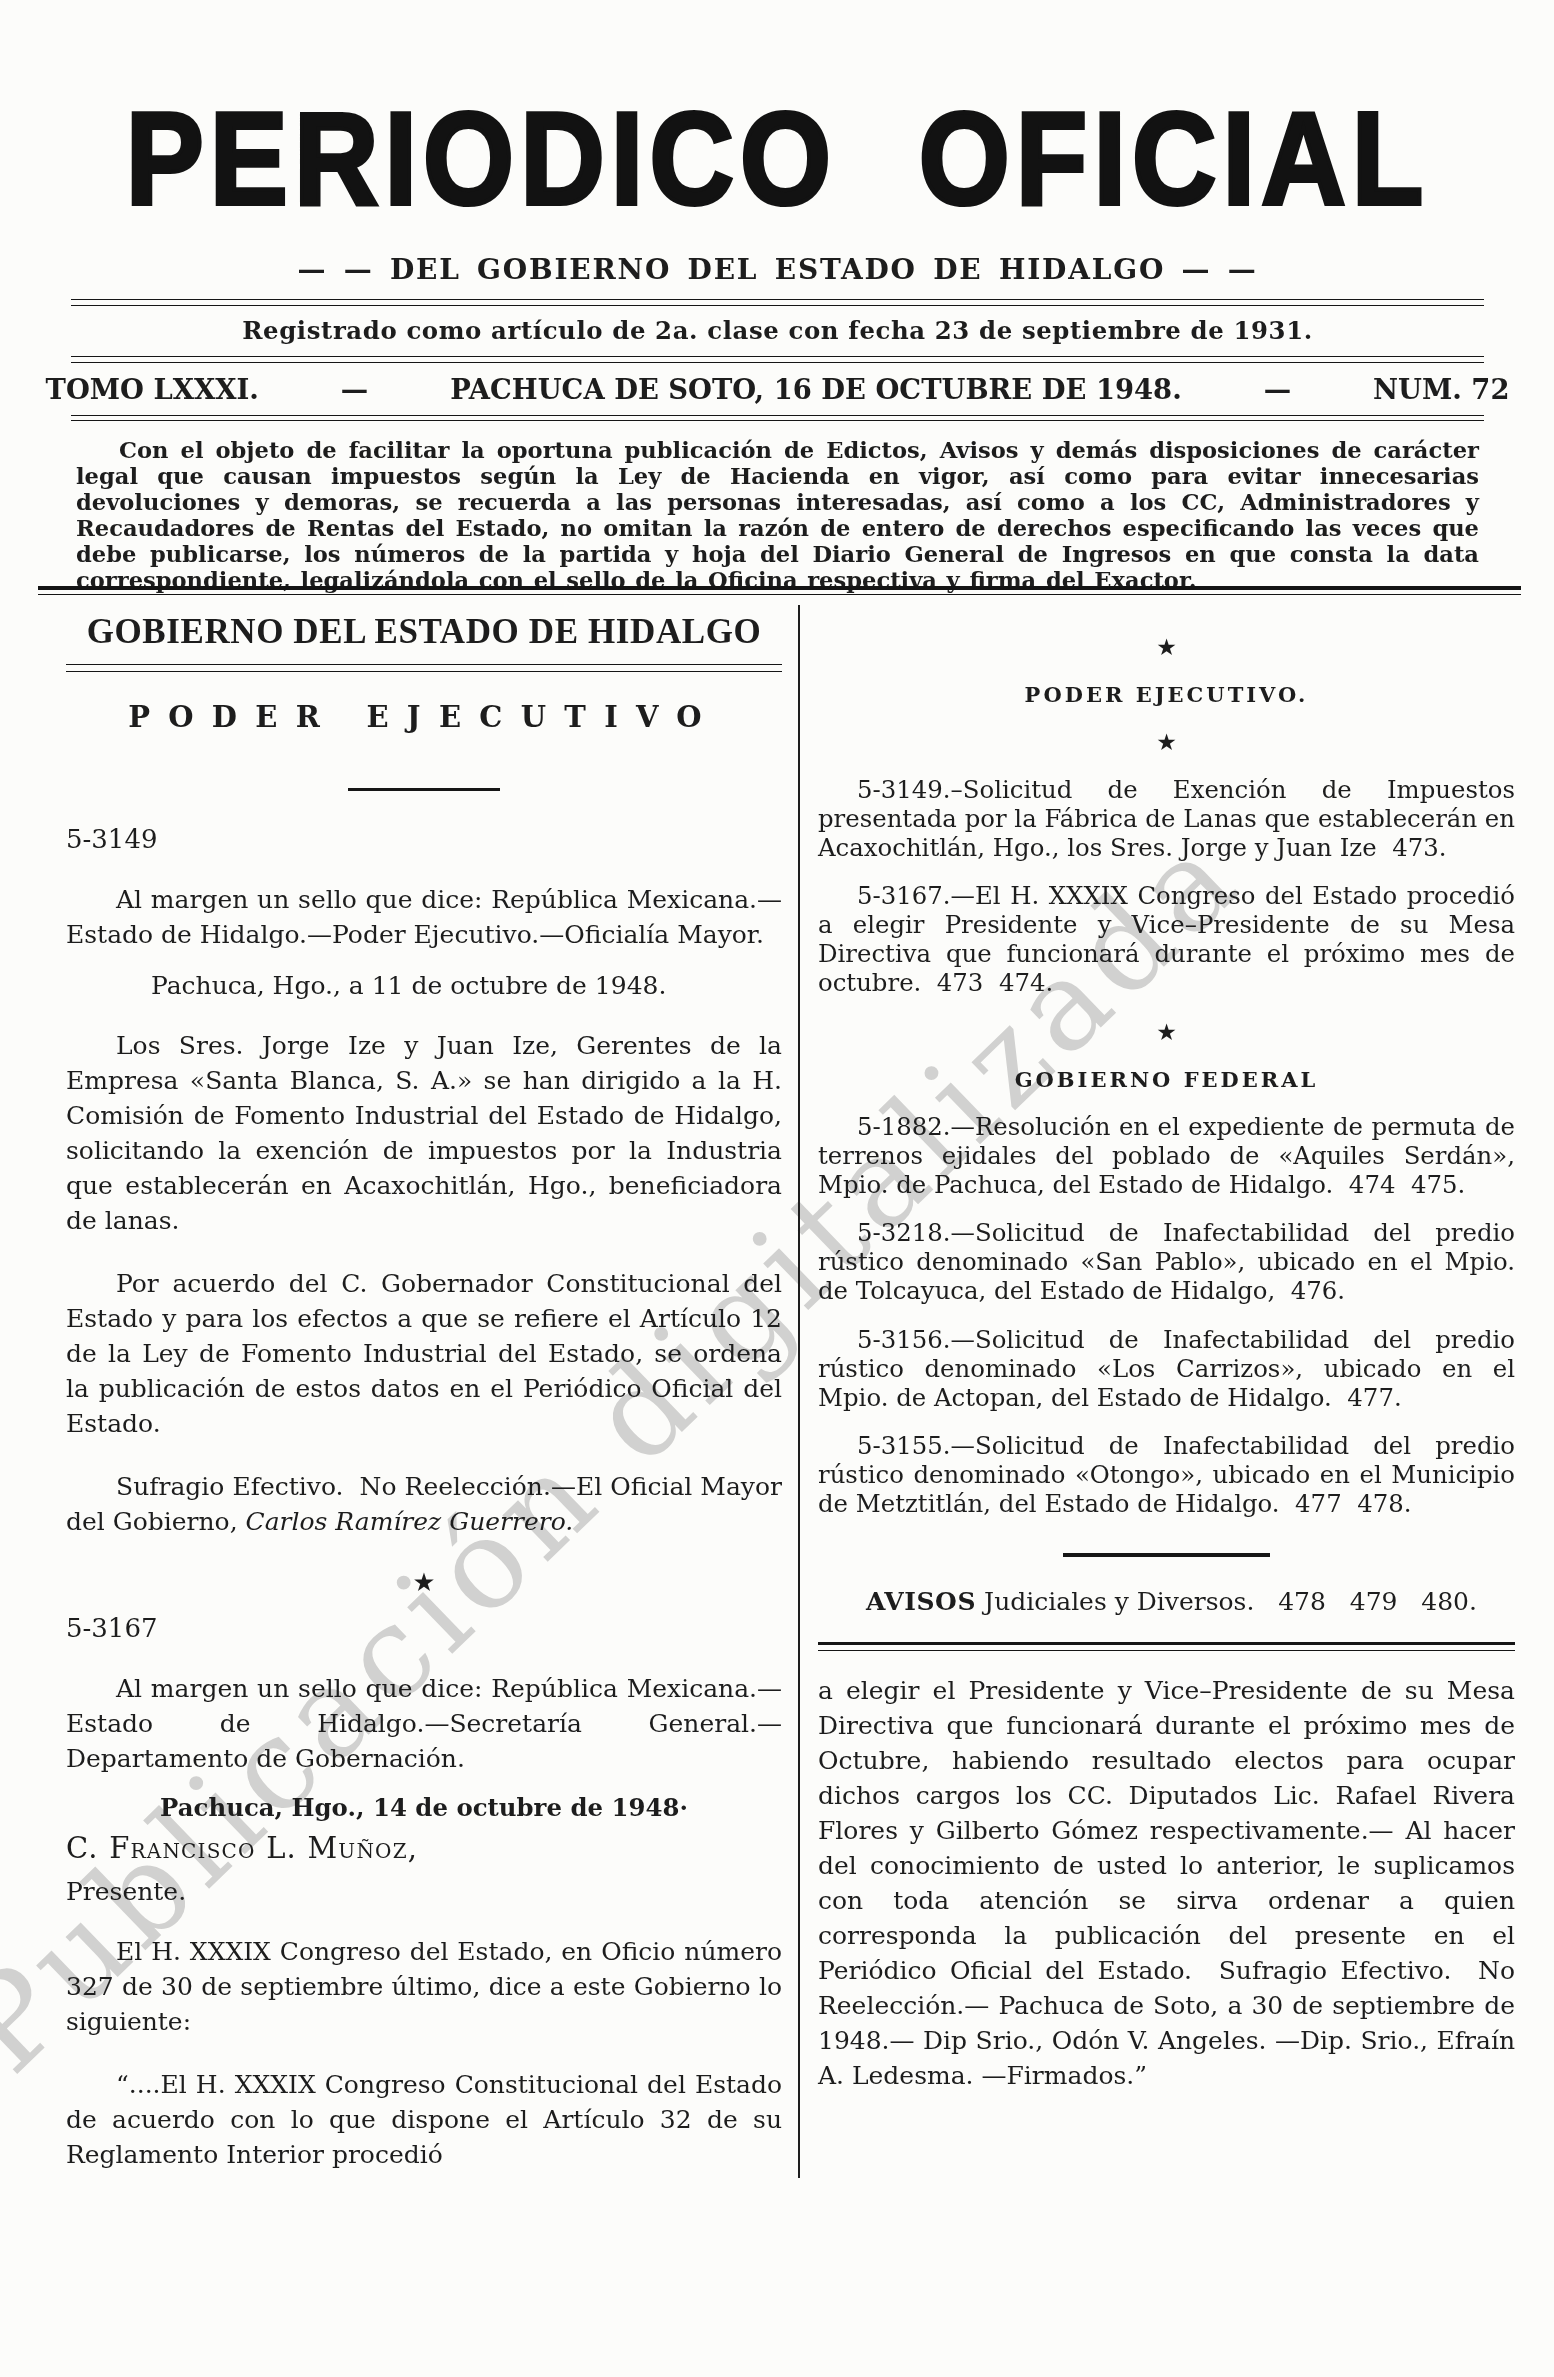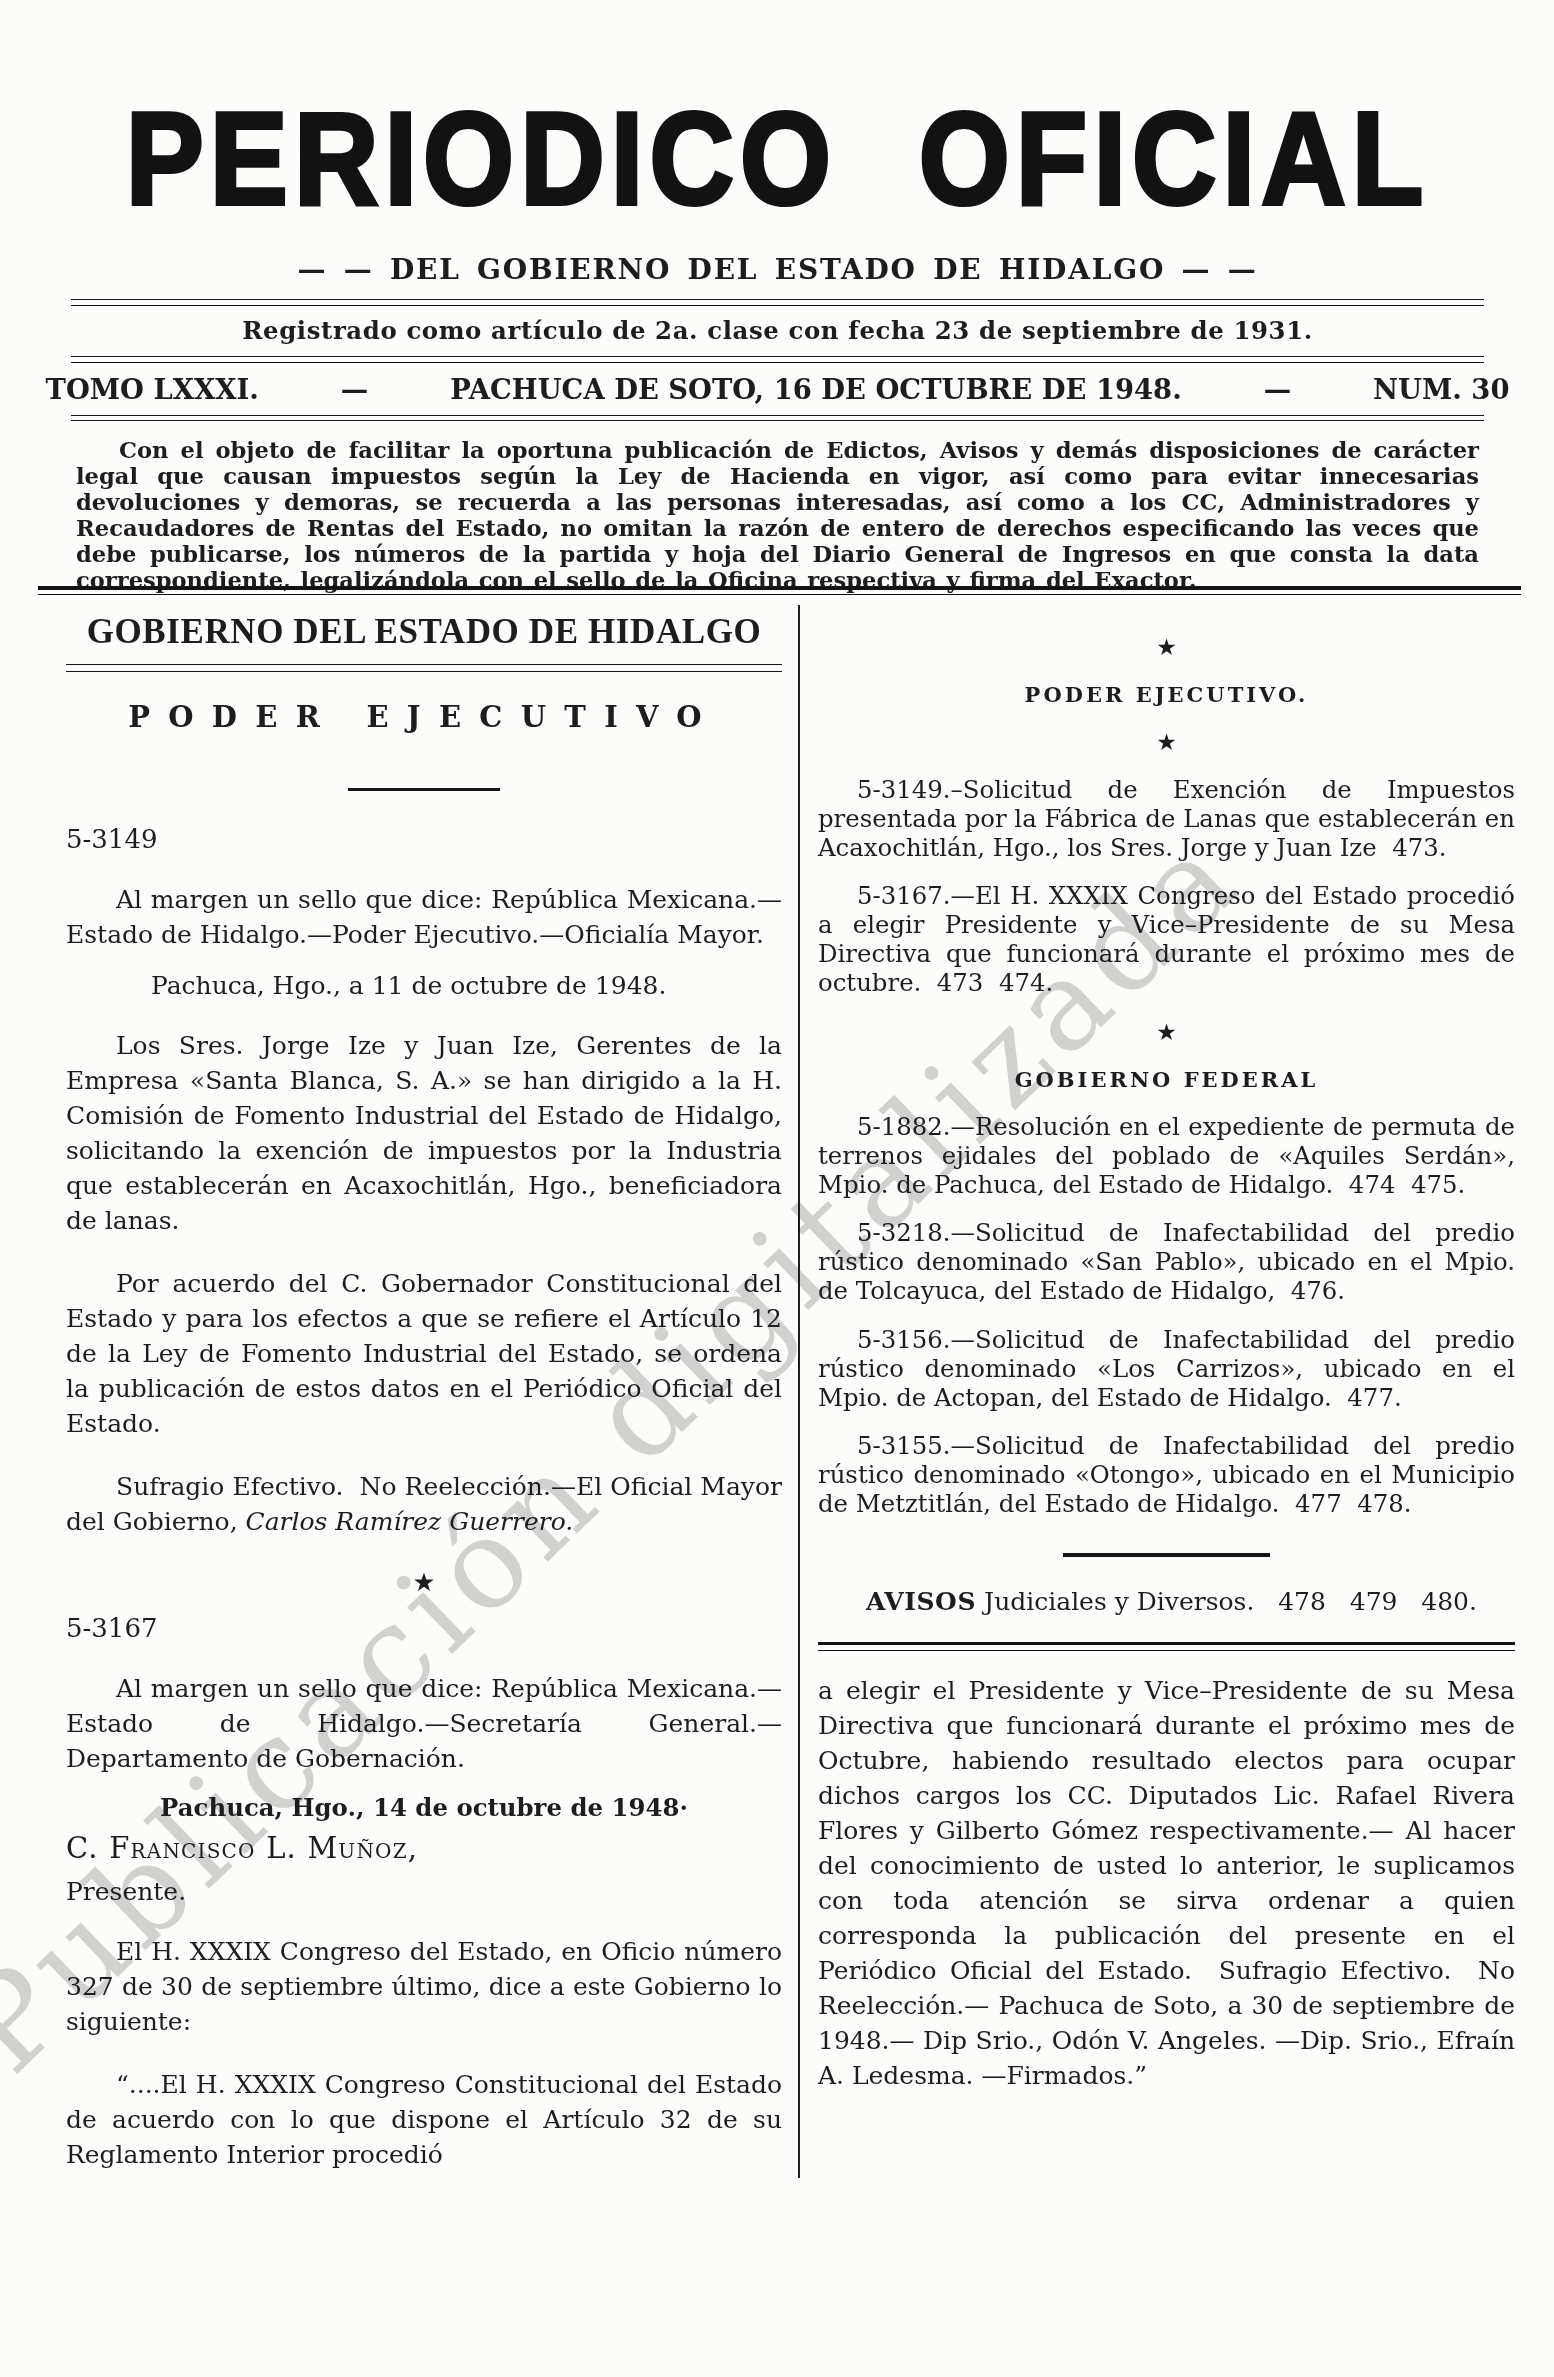--- a/index.html
+++ b/index.html
@@ -85,21 +85,21 @@
       <h1 class="mast-title">PERIODICO OFICIAL</h1>
       <div class="subtitle">— —  DEL GOBIERNO DEL ESTADO DE HIDALGO  — —</div>
       <div class="rule-double r1"></div>
       <div class="registration">Registrado como artículo de 2a. clase con fecha 23 de septiembre de 1931.</div>
       <div class="rule-double r2"></div>
       <div class="tomo-row">
         <span>TOMO LXXXI.</span>
         <span>—</span>
         <span>PACHUCA DE SOTO, 16 DE OCTUBRE DE 1948.</span>
         <span>—</span>
-        <span>NUM. 30</span>
+        <span>NUM. 72</span>
       </div>
       <div class="rule-double r3"></div>
       <p class="notice">Con el objeto de facilitar la oportuna publicación de Edictos, Avisos y demás disposiciones de carácter legal que causan impuestos según la Ley de Hacienda en vigor, así como para evitar innecesarias devoluciones y demoras, se recuerda a las personas interesadas, así como a los CC, Administradores y Recaudadores de Rentas del Estado, no omitan la razón de entero de derechos especificando las veces que debe publicarse, los números de la partida y hoja del Diario General de Ingresos en que consta la data correspondiente, legalizándola con el sello de la Oficina respectiva y firma del Exactor.</p>
     </header>
 
     <div class="heavy-rule"></div>
     <div class="divider"></div>
 
     <section class="col-left">
       <div class="gob-heading">GOBIERNO DEL ESTADO DE HIDALGO</div>

